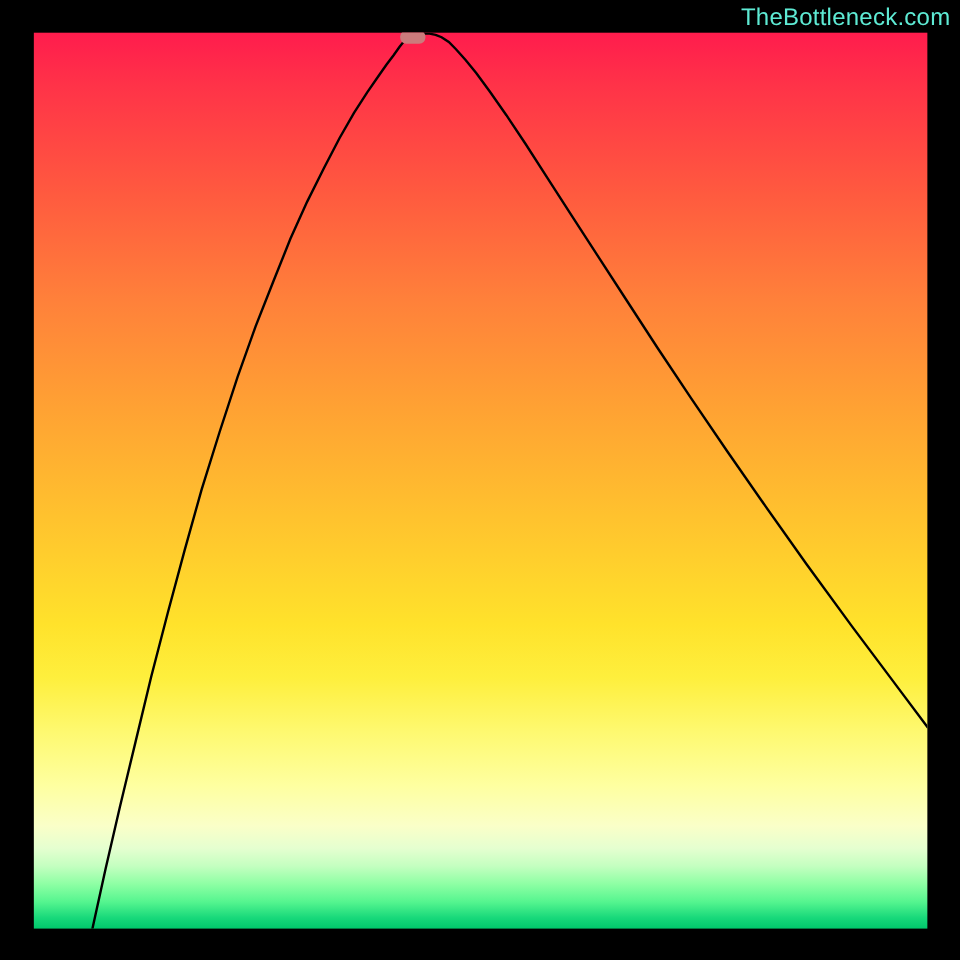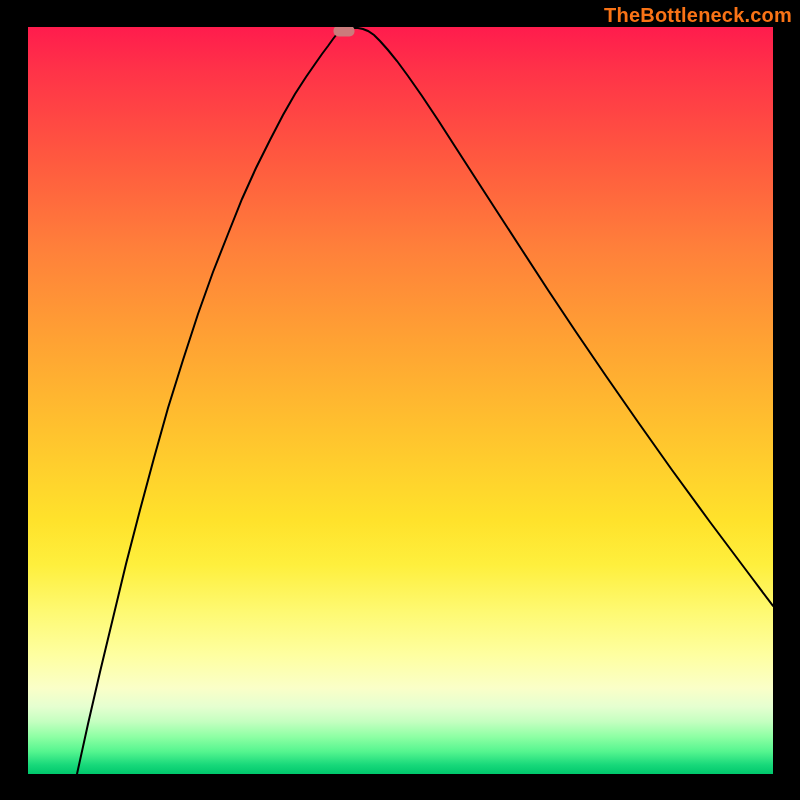--- a/index.html
+++ b/index.html
@@ -58,23 +58,23 @@
     position: absolute;
     left: 0;
     top: 0;
     width: 100%;
     height: 100%;
   }
   .watermark {
     position: absolute;
     top: 4px;
     right: 8px;
-    color: #f97316;
+    color: #5eead4;
     font-size: 20px;
-    font-weight: 700;
+    font-weight: 400;
     letter-spacing: 0.2px;
     text-align: center;
   }
   .marker {
     position: absolute;
     width: 21px;
     height: 11px;
     border-radius: 5px;
     background: #cb7b7c;
     transform: translate(-50%, -50%);

